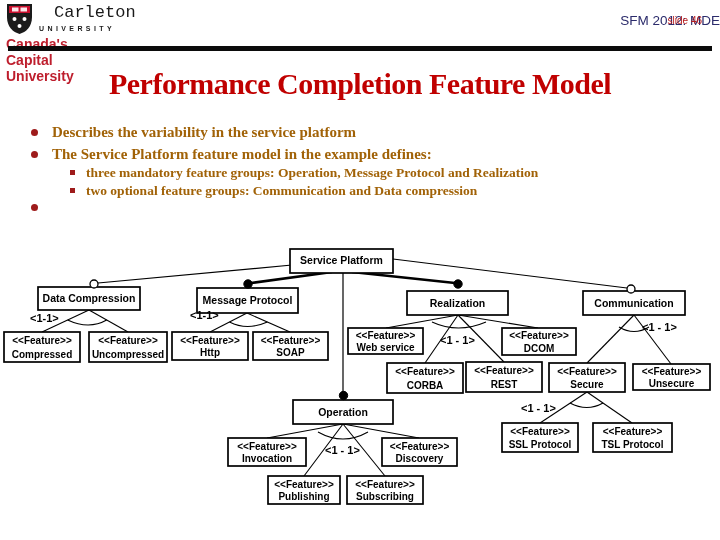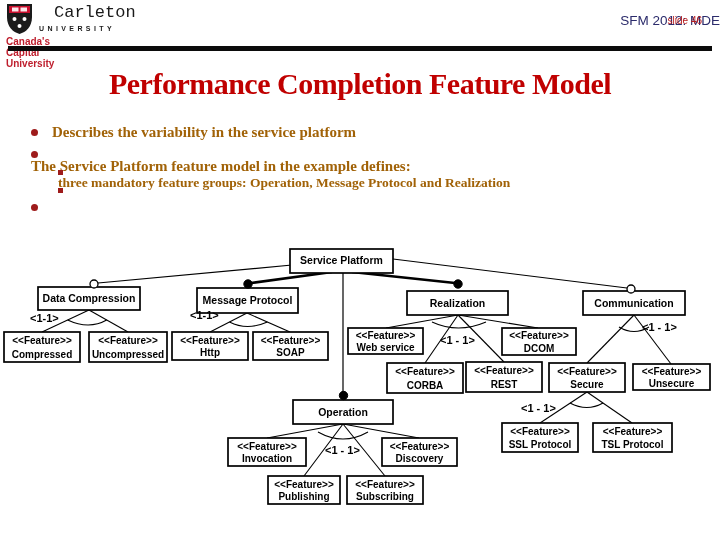--- a/index.html
+++ b/index.html
@@ -7,38 +7,38 @@
     width:720px;height:540px;position:relative;background:#ffffff;
     font-family:"Liberation Sans",sans-serif;overflow:hidden;
   }
   
   .logo{position:absolute;left:6px;top:2px;}
   .logo-shield{position:absolute;left:0;top:1px;}
   .logo-word{position:absolute;left:48px;top:1px;font-family:Liberation Mono, monospace;
     font-size:17px;color:#1a1a1a;font-weight:500;}
   .logo-univ{position:absolute;left:33px;top:23px;font-size:7px;font-weight:bold;
     letter-spacing:3.4px;color:#1a1a1a;}
-  .logo-tag{position:absolute;left:0px;top:34px;font-size:10px;font-weight:bold;
+  .logo-tag{position:absolute;left:0px;top:34px;font-size:14px;font-weight:bold;
     color:#be1e2d;}
   .hdr-course{position:absolute;left:0;right:0;top:13px;text-align:right;
     font-size:13.5px;color:#2b2b6b;}
   .hdr-slide{position:absolute;right:18px;top:15px;font-size:10px;color:#b91c1c;margin-left:16px;}
   .hdr-rule{position:absolute;left:8px;top:46px;width:704px;height:5px;background:#0b0b0b;}
   
   .title{position:absolute;left:0;right:0;top:67px;text-align:center;
     font-size:30px;font-weight:bold;color:#c00000;letter-spacing:-0.5px;font-family:Liberation Serif, serif;}
   
   .row{position:absolute;display:flex;align-items:flex-start;color:#a16207;
     font-family:"Liberation Serif",serif;font-weight:600;}
   .row.l1{left:31px;width:672px;font-size:15px;}
-  .row.l2{left:58px;width:640px;font-size:13.5px;flex-direction:column;}
+  .row.l2{left:70px;width:640px;font-size:13.5px;}
   .dot{flex:0 0 auto;width:7px;height:7px;border-radius:50%;background:#9e1b1b;
     margin:5px 14px 0 0;}
   .sq{flex:0 0 auto;width:5px;height:5px;background:#9e1b1b;margin:5px 11px 0 0;}
-  .b1{top:124px;} .b2{top:146px;flex-direction:column;} .s1{top:165px;} .s2{top:183px;} .b3{top:199px;}
+  .b1{top:124px;} .b2{top:146px;} .s1{top:165px;} .s2{top:183px;} .b3{top:199px;}
   
   .diagram{position:absolute;left:0;top:240px;}
   .edge{stroke:#000;stroke-width:1.1;fill:none;}
   .edge.main{stroke-width:1.2;}
   .edge.thick{stroke-width:2.6;}
   .arc{stroke:#000;stroke-width:1.1;fill:none;}
   .nbox{fill:#ffffff;stroke:#000;stroke-width:1.7;}
   .ntext{font-family:"Liberation Sans",sans-serif;font-weight:bold;font-size:10.5px;
     fill:#000;text-anchor:middle;}
   .ftext{font-family:"Liberation Sans",sans-serif;font-weight:bold;font-size:10px;
@@ -76,20 +76,21 @@
 <div class="row l1 b2">
   <span class="dot"></span>
   <span>The Service Platform feature model in the example defines:</span>
 </div>
 <div class="row l2 s1">
   <span class="sq"></span>
   <span>three mandatory feature groups:  Operation, Message Protocol and Realization</span>
 </div>
 <div class="row l2 s2">
   <span class="sq"></span>
+  <span>two optional feature groups: Communication and Data compression</span>
 </div>
 <div class="row l1 b3">
   <span class="dot"></span>
 </div>
 
 <svg class="diagram" width="720" height="300" viewBox="0 240 720 300">
 
   <g>
     <line class="edge main" x1="292" y1="265" x2="98" y2="283"></line>
     <line class="edge thick" x1="332" y1="272" x2="251" y2="283"></line>

